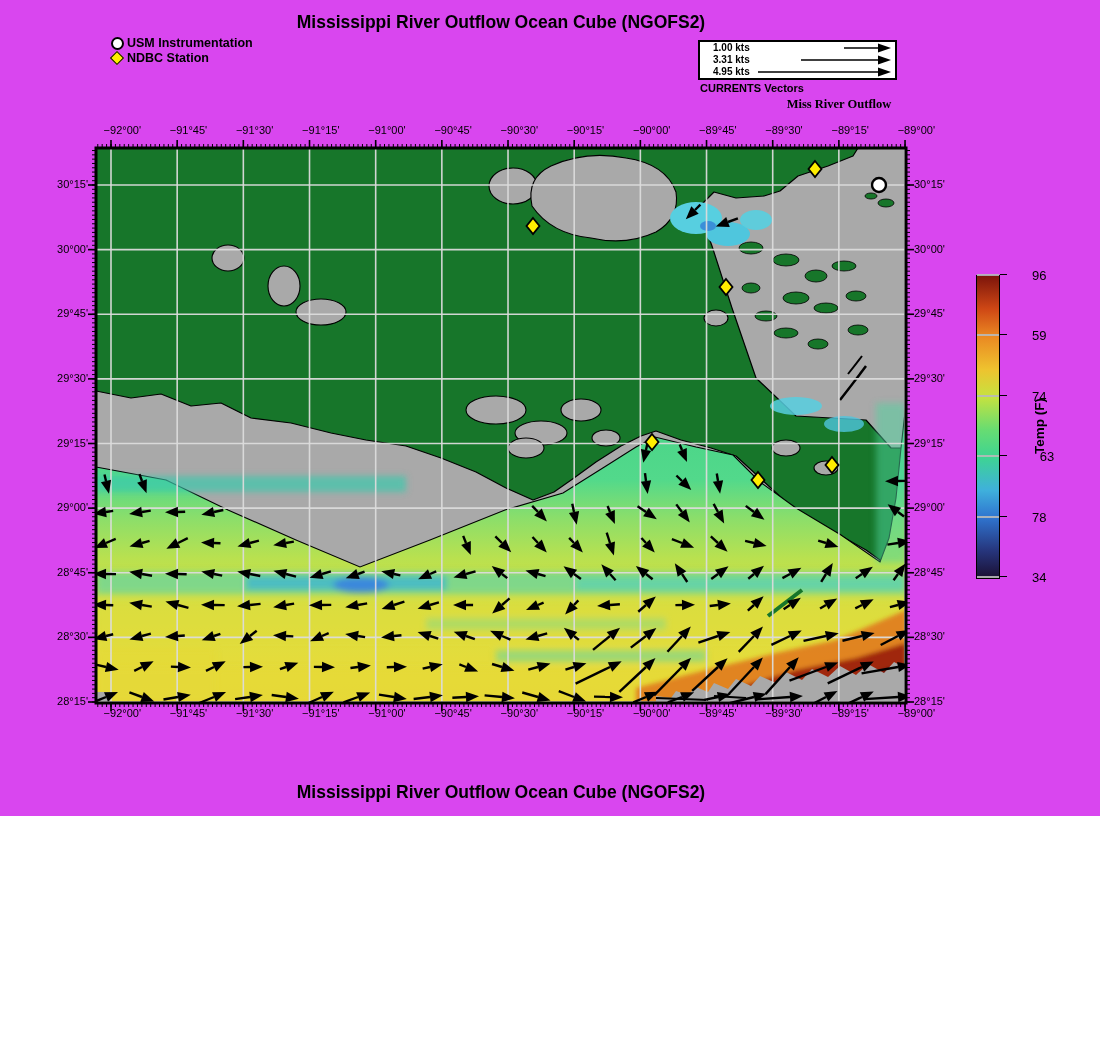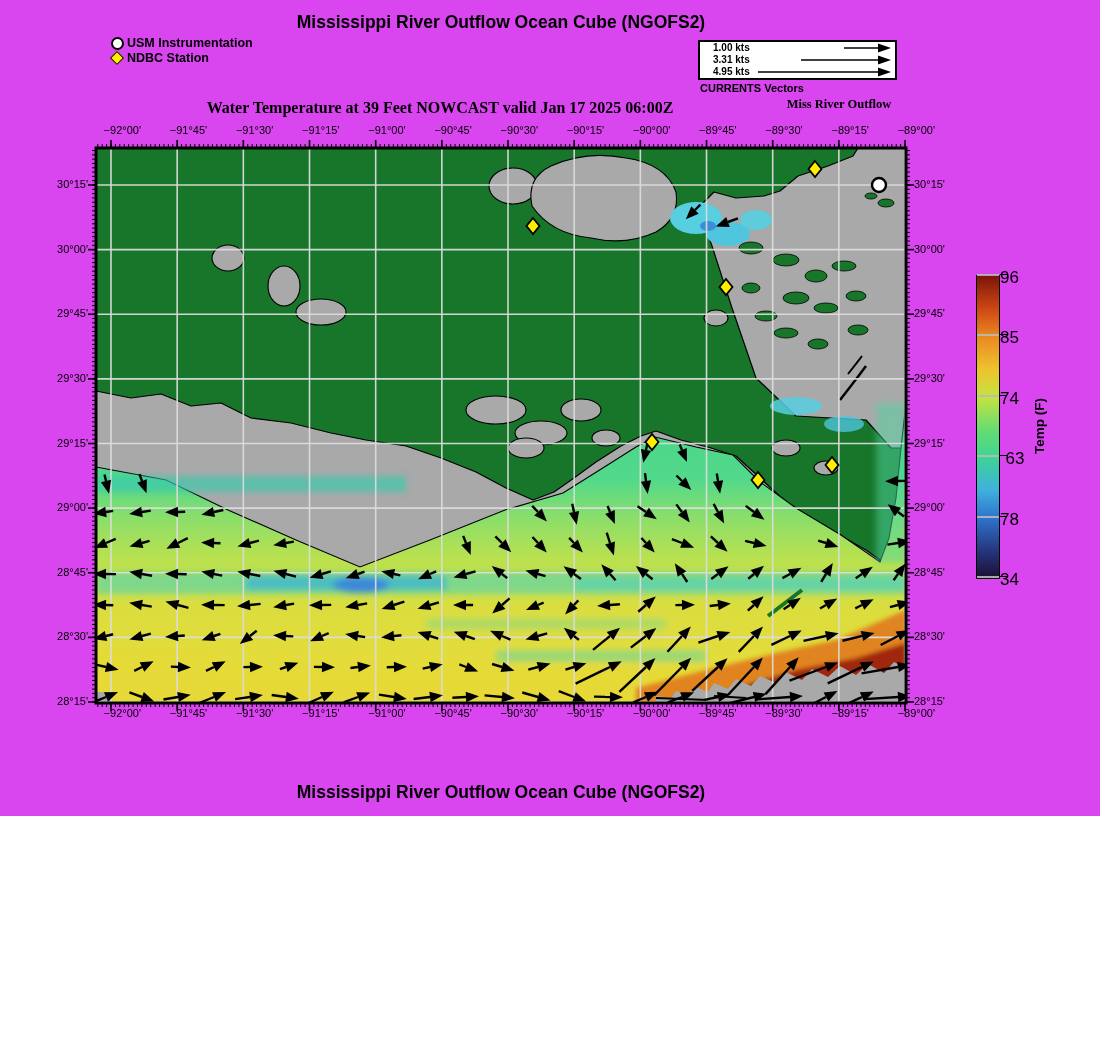--- a/index.html
+++ b/index.html
@@ -30,21 +30,21 @@
   #plot{left:96px;top:148px;width:810px;height:555px;}
   #plot svg{overflow:visible;display:block;}
   .tick-label{position:absolute;font-size:11px;white-space:nowrap;color:#000;}
   .lon-label{width:60px;text-align:right;}
   .lat-label-left{width:70px;text-align:right;}
   .lat-label-right{width:70px;text-align:left;}
   
   #colorbar{left:976px;top:275px;width:22px;height:302px;border:1.6px solid #000;}
   .cb-tick{position:absolute;height:0;border-top:1.6px solid #000;width:7px;left:1000px;}
   .cb-sep{position:absolute;height:2px;background:#b9b9b9;width:22px;left:977px;opacity:.9;}
-  .cb-label{position:absolute;left:1000px;width:30px;font-size:17px;}
+  .cb-label{position:absolute;left:1032px;width:30px;font-size:13px;}
   #cb-title{left:982px;top:416px;width:120px;height:20px;text-align:center;font-size:13.5px;
             transform:rotate(-90deg);}
 </style>
 </head>
 <body>
 
 <div id="stage">
 
   <div id="top-title" class="abs sans-bold">Mississippi River Outflow Ocean Cube (NGOFS2)</div>
 
@@ -81,21 +81,20 @@
       <div class="vb-row">
         <div class="vb-label sans-bold">4.95 kts</div>
         <svg width="195" height="12" style="position: absolute; left: 0px; top: 0px;">
           <line x1="58" y1="6" x2="178" y2="6" stroke="#000" stroke-width="1.6"></line>
           <polygon points="191,6 178,1.5 178,10.5" fill="#000"></polygon>
         </svg>
       </div>
     </div>
   <div id="vector-caption" class="abs sans-bold">CURRENTS Vectors</div>
 
-  <div id="map-title" class="abs serif-bold">Water Temperature at 39 Feet NOWCAST valid Jan 17 2025 06:00Z</div>
   <div id="region-label" class="abs serif-bold">Miss River Outflow</div>
 
   <div id="plot" class="abs">
     <svg id="plot-svg" width="810" height="555" viewBox="0 0 810 555">
       <defs>
         <clipPath id="plotclip">
             <rect x="0" y="0" width="810" height="555"></rect>
           </clipPath>
         <linearGradient id="watergrad" x1="0" y1="240" x2="0" y2="555" gradientUnits="userSpaceOnUse">
           <stop offset="0" stop-color="#46d186"></stop>
@@ -1582,21 +1581,21 @@
       <div class="abs tick-label lat-label-right" style="left: 914px; top: 695px;">28°15'</div>
     </div>
 
   <div id="colorbar" class="abs" style="background: linear-gradient(to top, rgb(27, 16, 51) 0%, rgb(38, 53, 124) 9%, rgb(47, 116, 207) 20%, rgb(63, 176, 220) 29%, rgb(62, 212, 146) 40%, rgb(103, 220, 114) 49%, rgb(198, 226, 63) 60%, rgb(238, 195, 47) 69%, rgb(234, 136, 34) 80%, rgb(207, 72, 21) 89%, rgb(125, 21, 11) 100%);"></div>
   <div id="cb-ticks">
       <div class="cb-sep" style="top: 274px;"></div>
       <div class="cb-tick" style="top: 274px;"></div>
       <div class="cb-label" style="top: 268px;">96</div>
       <div class="cb-sep" style="top: 334.4px;"></div>
       <div class="cb-tick" style="top: 334.4px;"></div>
-      <div class="cb-label" style="top: 328.4px;">85</div>
+      <div class="cb-label" style="top: 328.4px;">59</div>
       <div class="cb-sep" style="top: 394.8px;"></div>
       <div class="cb-tick" style="top: 394.8px;"></div>
       <div class="cb-label" style="top: 388.8px;">74</div>
       <div class="cb-sep" style="top: 455.2px;"></div>
       <div class="cb-tick" style="top: 455.2px;"></div>
       <div class="cb-label" style="top: 449.2px; text-align: center;">63</div>
       <div class="cb-sep" style="top: 515.6px;"></div>
       <div class="cb-tick" style="top: 515.6px;"></div>
       <div class="cb-label" style="top: 509.6px;">78</div>
       <div class="cb-sep" style="top: 576px;"></div>

